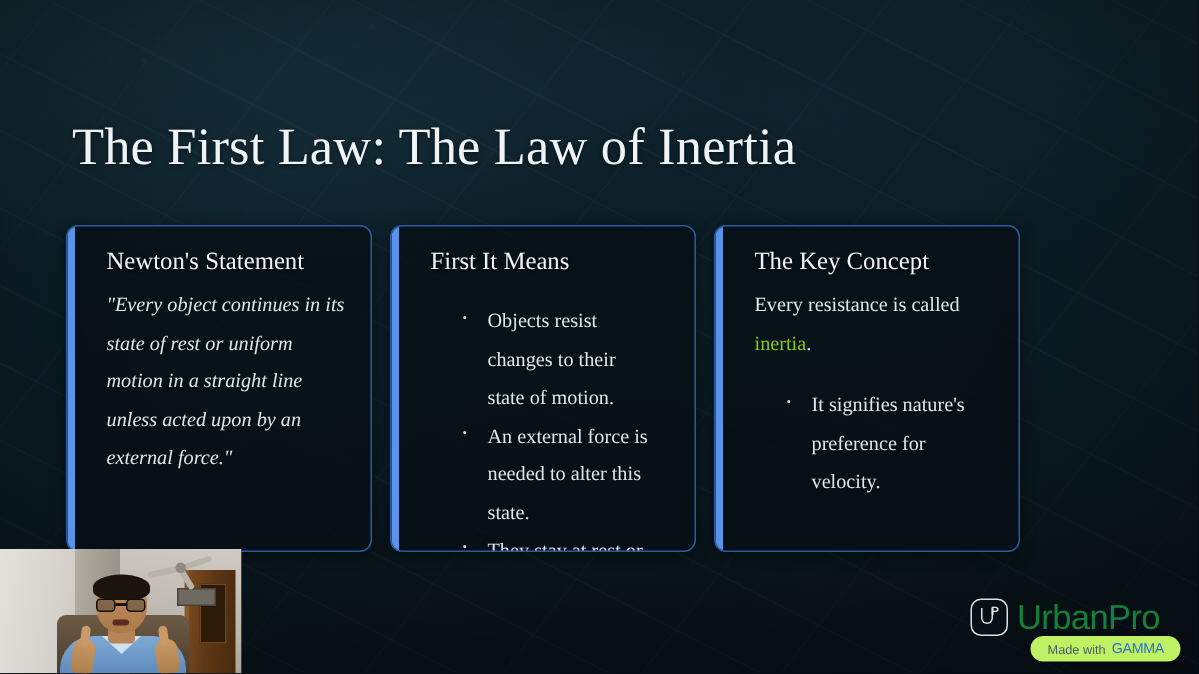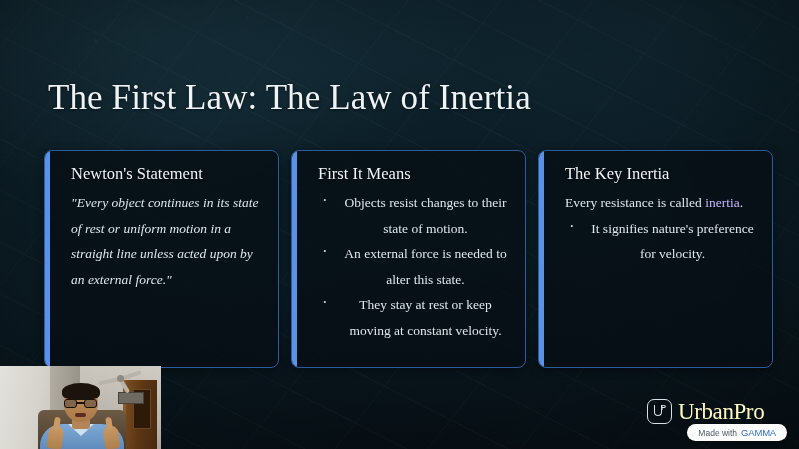--- a/index.html
+++ b/index.html
@@ -52,21 +52,21 @@
     font-weight:400; letter-spacing:.1px;
     color:#eef3f6;
     text-shadow:0 1px 3px rgba(0,0,0,.55);
     white-space:nowrap;
     text-align:right;
   }
 
   
   .cards{
     position:absolute; left:44px; top:150px;
-    width:729px; height:218px;
+    width:636px; height:218px;
     display:flex; gap:12px;
   }
   .card{
     position:relative;
     flex:1 1 0;
     background:rgba(7,14,21,.78);
     border:1px solid #2a5d9e;
     border-radius:8px;
     overflow:hidden;
     box-shadow:0 2px 10px rgba(0,0,0,.45);
@@ -85,23 +85,23 @@
     color:#f0f4f7; font-weight:400;
     margin-bottom:5px;
     text-shadow:0 1px 2px rgba(0,0,0,.5);
   }
   .card-body{
     font-family:"Liberation Serif", serif;
     font-size:13.5px; line-height:25.5px;
     color:#dfe6ec;
   }
   .quote{ font-style:italic; }
-  .kw{ color:#c4b5fd; }
-
-  ul.bullets{ list-style:none; margin:0; padding:0;text-align:center; }
+  .kw{ color:#84cc16; }
+
+  ul.bullets{ list-style:none; margin:16px; padding:0; }
   ul.bullets li{
     position:relative;
     padding-left:22px;
     font-size:13.5px; line-height:25.5px;
     color:#dfe6ec;
   }
   ul.bullets li::before{
     content:"\00B7";
     position:absolute; left:4px; top:-2px;
     color:#cfd8e0;
@@ -228,28 +228,28 @@
     width:8px; height:11px;
     border:1.6px solid #d9e0e6; border-top:none;
     border-radius:0 0 5px 5px;
   }
   .wm-p{
     position:absolute; right:5px; top:4px;
     font-family:"Liberation Sans", sans-serif;
     font-size:8px; font-weight:700; color:#d9e0e6; line-height:8px;
   }
   .wm-text{
-    font-family:Liberation Serif, serif;
+    font-family:Liberation Sans, sans-serif;
     font-size:23px; line-height:25px;
-    color:#fef9c3; letter-spacing:-.4px;
+    color:#15803d; letter-spacing:-.4px;
     white-space:nowrap;
   }
   .wm-badge{
     position:absolute; right:0; bottom:0;
-    background:#ffffff;
+    background:#bef264;
     border-radius:11px;
     padding:3px 11px;
     display:flex; align-items:center; gap:4px;
     box-shadow:0 1px 3px rgba(0,0,0,.4);
   }
   .wm-badge .made{
     font-family:"Liberation Sans", sans-serif;
     font-size:8.5px; color:#4d5a66; white-space:nowrap;
   }
   .wm-badge .gamma{
@@ -287,21 +287,21 @@
           <li>Objects resist changes to their state of motion.</li>
           <li>An external force is needed to alter this state.</li>
           <li>They stay at rest or keep moving at constant velocity.</li>
         </ul>
       </div>
     </div>
 
     <div class="card">
       <div class="card-accent"></div>
       <div class="card-inner">
-        <div class="card-heading">The Key Inertia</div>
+        <div class="card-heading">The Key Concept</div>
         <div class="card-body">
           <span>Every resistance is called </span><span class="kw">inertia</span><span>.</span>
         </div>
         <ul class="bullets">
           <li>It signifies nature's preference for velocity.</li>
         </ul>
       </div>
     </div>
 
   </div>

